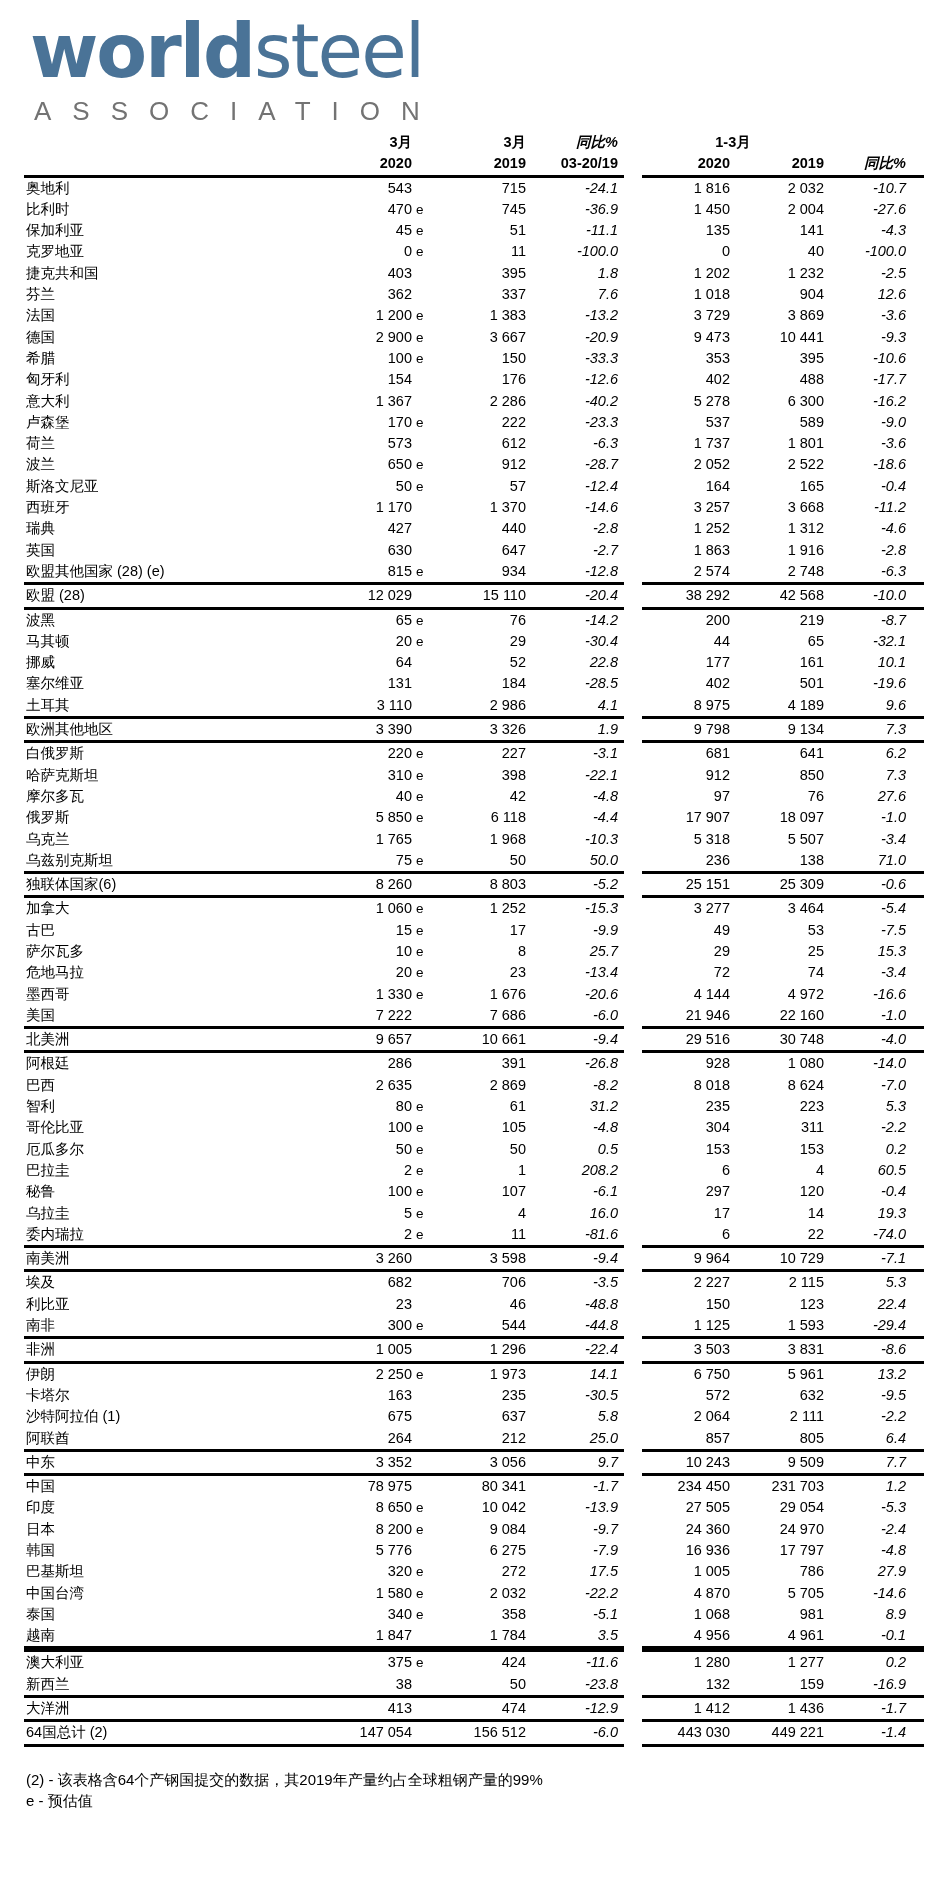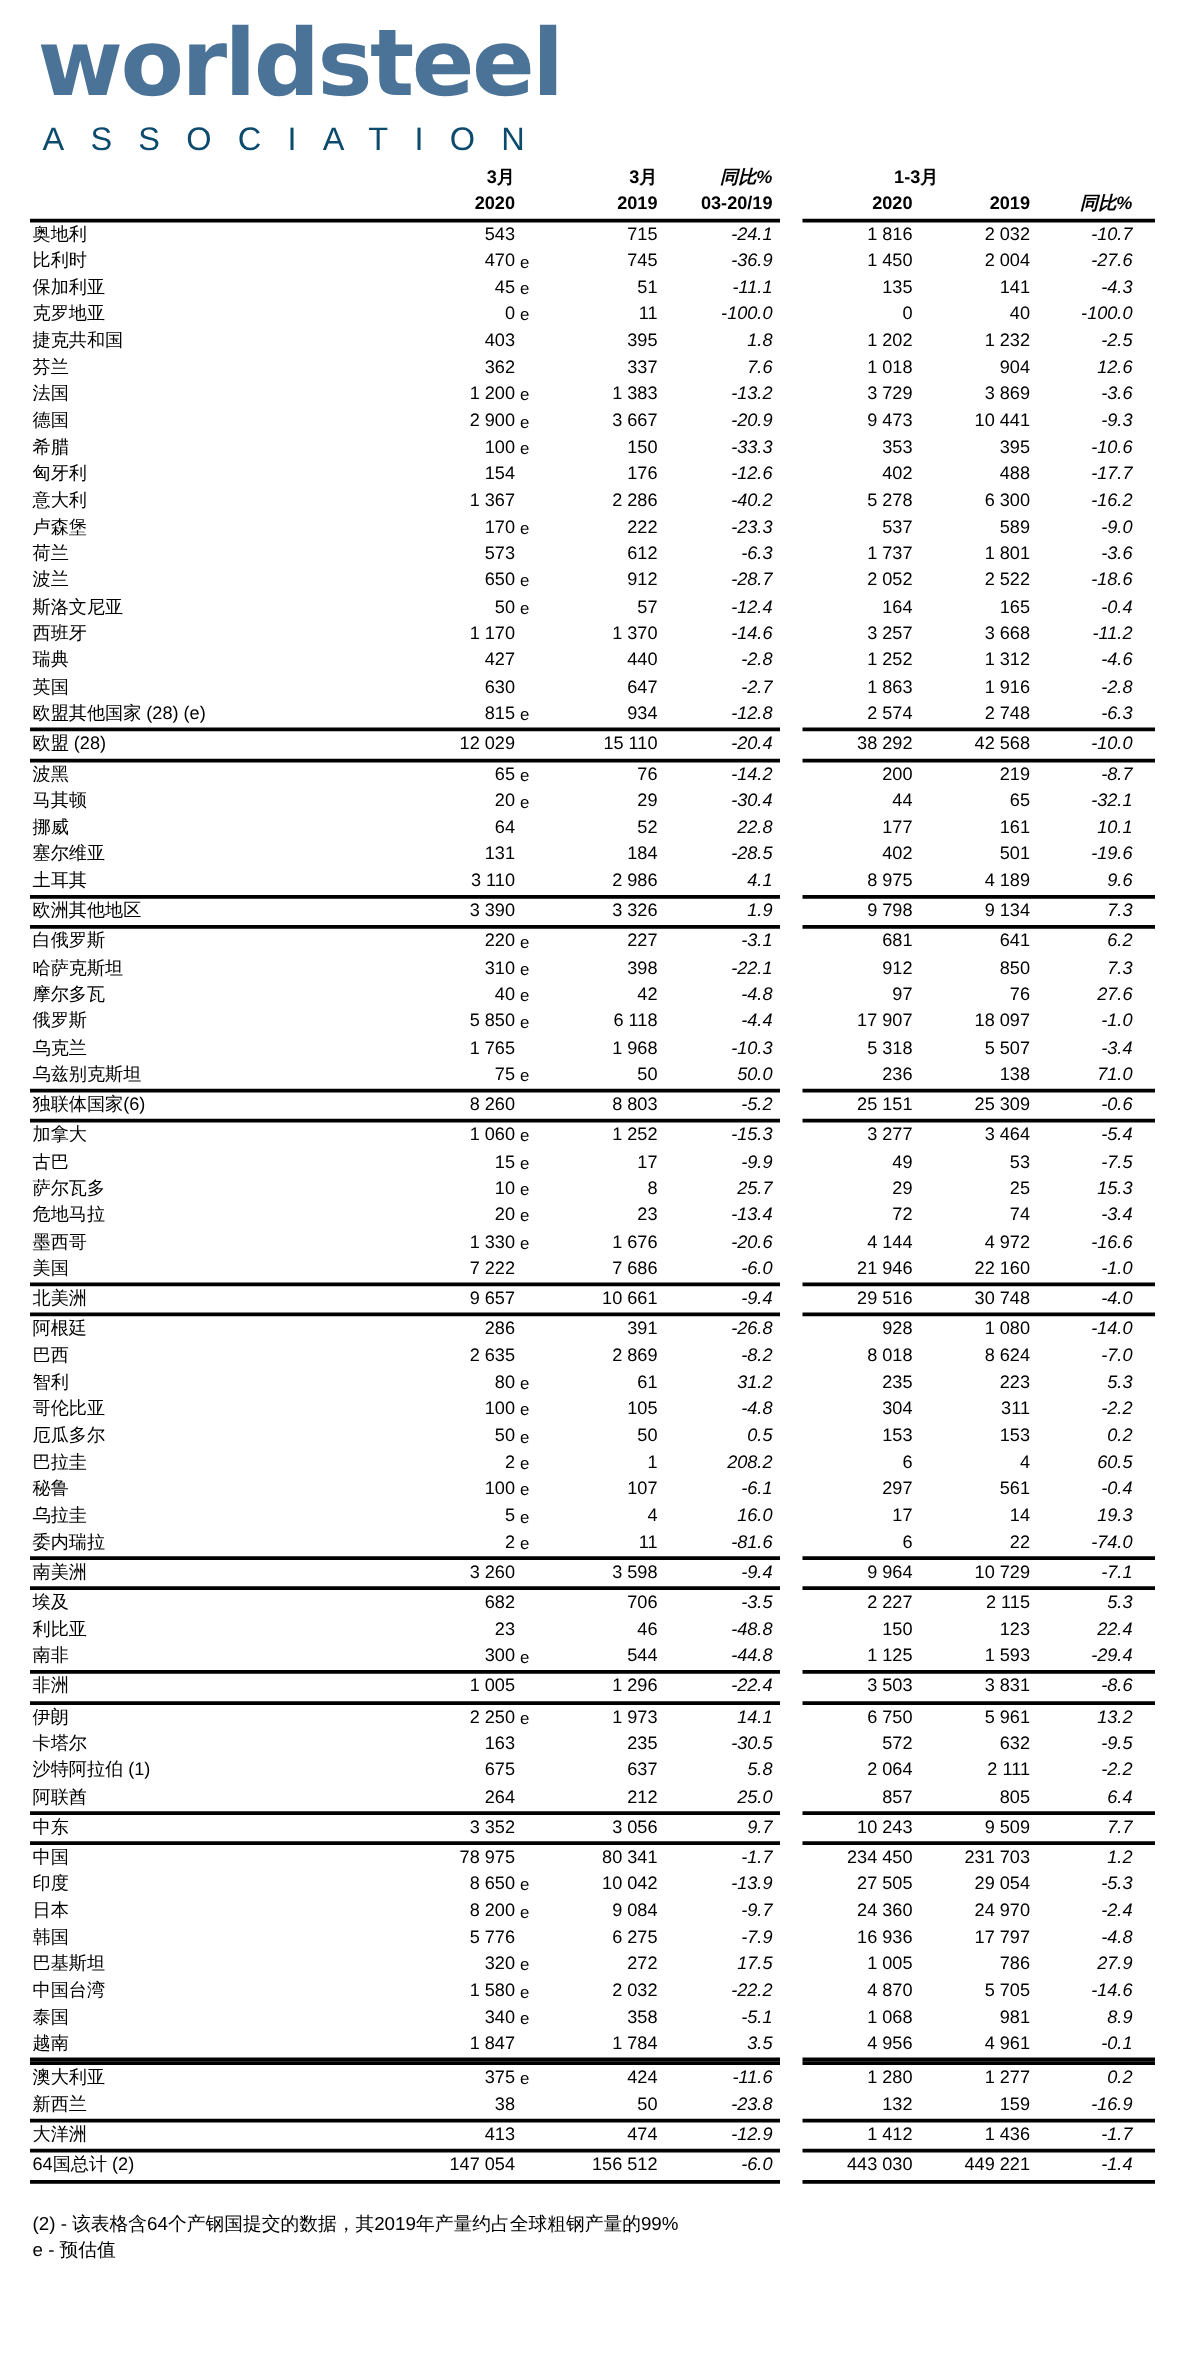--- a/index.html
+++ b/index.html
@@ -14,27 +14,27 @@
   
   .logo{margin:8px 0 0 30px;}
   .logo-word{
     font-family:"DejaVu Sans","Liberation Sans",sans-serif;
     font-size:74px;
     line-height:86px;
     letter-spacing:-2px;
     color:#4a7397;
   }
   .logo-word .lw{font-weight:bold;}
-  .logo-word .ls{font-weight:bold;}
+  .logo-word .ls{font-weight:normal;}
   .logo-sub{
     margin:2px 0 0 4px;
     font-size:26px;
     line-height:30px;
     letter-spacing:21px;
-    color:#0c4a6e;
+    color:#737373;
     white-space:nowrap;
   }
 
   
   .tbl{margin:6px 0 0 24px;width:900px;}
   .row,.hrow{display:flex;height:21.3px;line-height:21.3px;font-size:14.5px;white-space:nowrap;}
   .hrow{font-weight:bold;align-items:center;}
   .c{box-sizing:border-box;}
   .name{width:316px;padding-left:2px;overflow:hidden;}
   .v1{width:72px;text-align:right;}
@@ -646,21 +646,21 @@
           <div class="c p2">60.5</div>
         </div>
         <div class="row">
           <div class="c name">秘鲁</div>
           <div class="c v1">100</div>
           <div class="c e">e</div>
           <div class="c v2">107</div>
           <div class="c p1">-6.1</div>
           <div class="c gapc"></div>
           <div class="c v4">297</div>
-          <div class="c v5">561</div>
+          <div class="c v5">120</div>
           <div class="c p2">-0.4</div>
         </div>
         <div class="row">
           <div class="c name">乌拉圭</div>
           <div class="c v1">5</div>
           <div class="c e">e</div>
           <div class="c v2">4</div>
           <div class="c p1">16.0</div>
           <div class="c gapc"></div>
           <div class="c v4">17</div>

